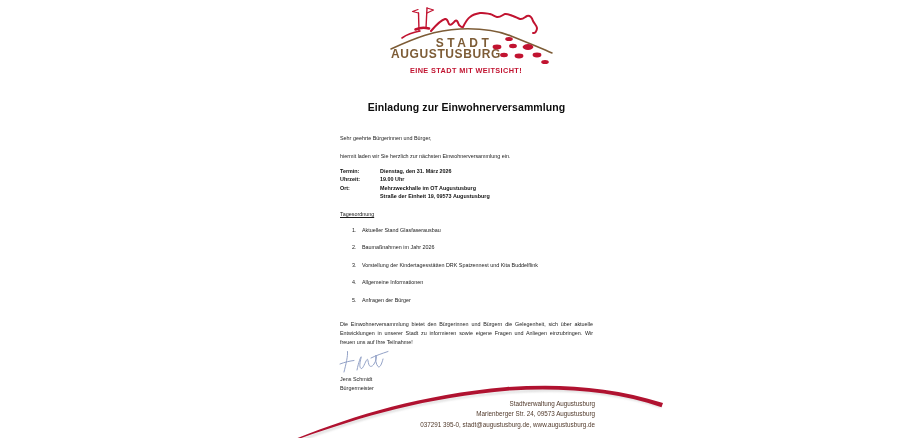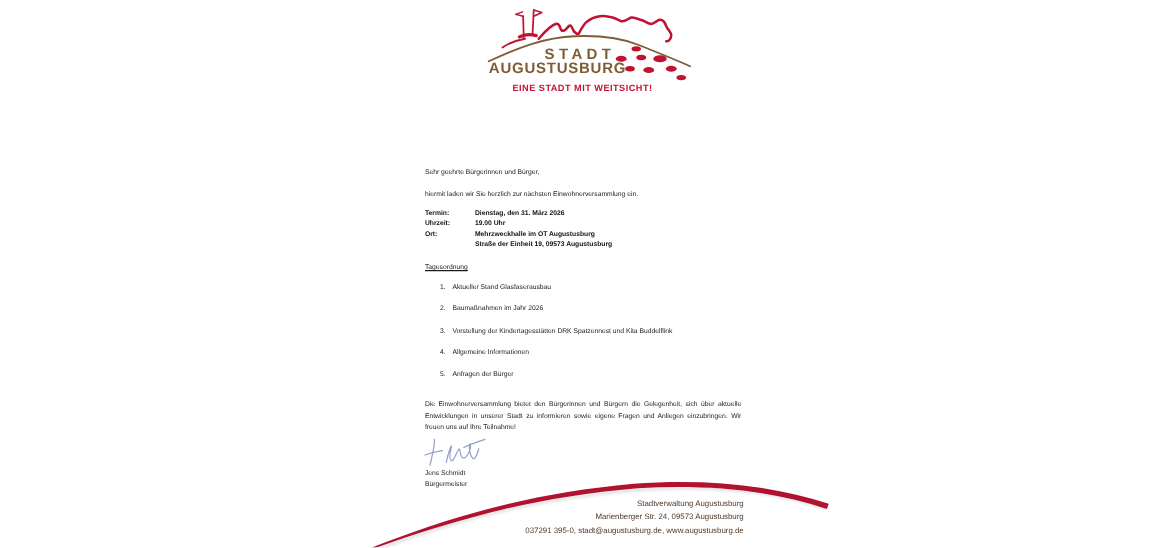--- a/index.html
+++ b/index.html
@@ -72,20 +72,21 @@
       <ellipse cx="143" cy="43" rx="5.4" ry="2.9"></ellipse>
       <ellipse cx="119" cy="51" rx="3.9" ry="2.2"></ellipse>
       <ellipse cx="134" cy="52" rx="4.4" ry="2.4"></ellipse>
       <ellipse cx="152" cy="51" rx="4.4" ry="2.4"></ellipse>
       <ellipse cx="160" cy="58" rx="3.8" ry="2.1"></ellipse>
     </g>
 
     <text x="81" y="69" text-anchor="middle" fill="#c11330" font-size="7.3" font-weight="bold" letter-spacing="0.4" font-family="&quot;Liberation Sans&quot;,sans-serif">EINE STADT MIT WEITSICHT!</text>
   </svg>
 
+  <div class="abs doc-title">Einladung zur Einwohnerversammlung</div>
 
   <div class="abs body-text salutation">Sehr geehrte Bürgerinnen und Bürger,</div>
   <div class="abs body-text intro">hiermit laden wir Sie herzlich zur nächsten Einwohnerversammlung ein.</div>
 
   <div class="abs details">
     <div class="drow">
       <span class="dlabel">Termin:</span>
       <span class="dvalue">Dienstag, den 31. März 2026</span>
     </div>
     <div class="drow">

